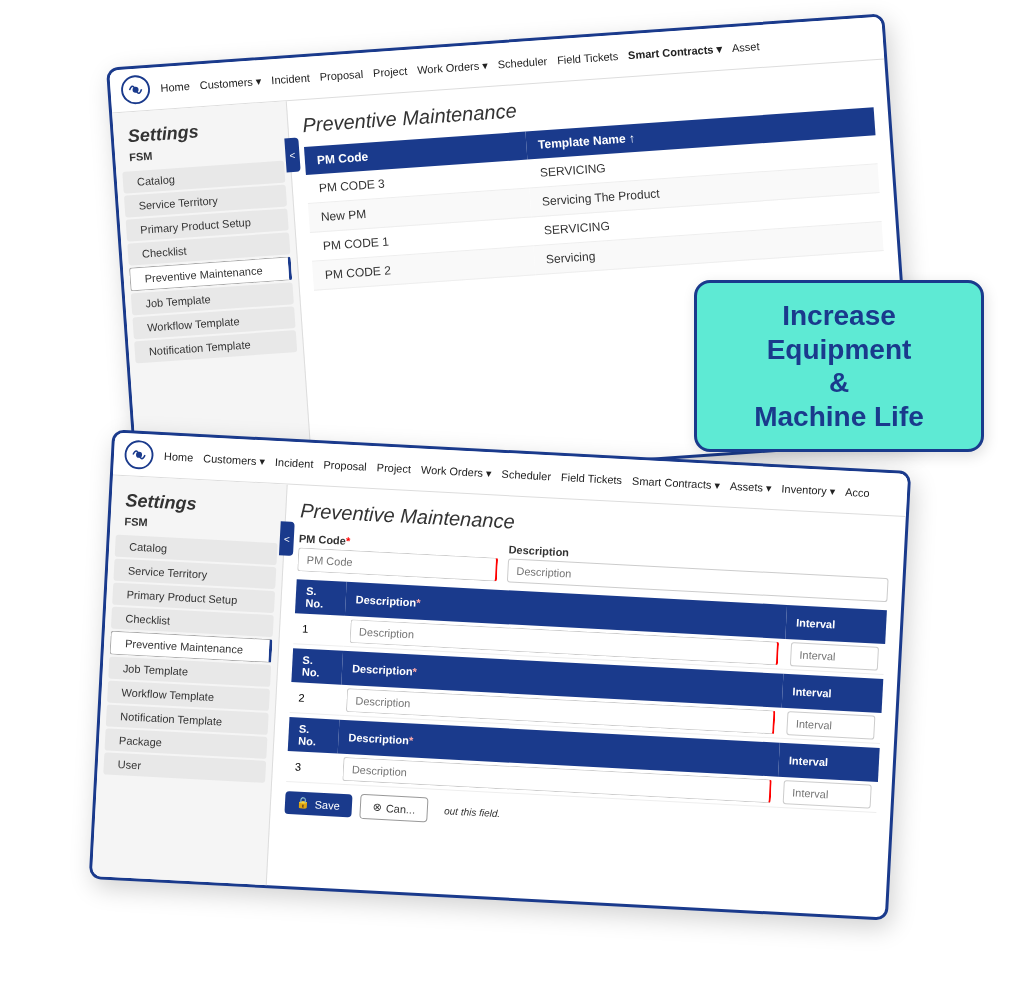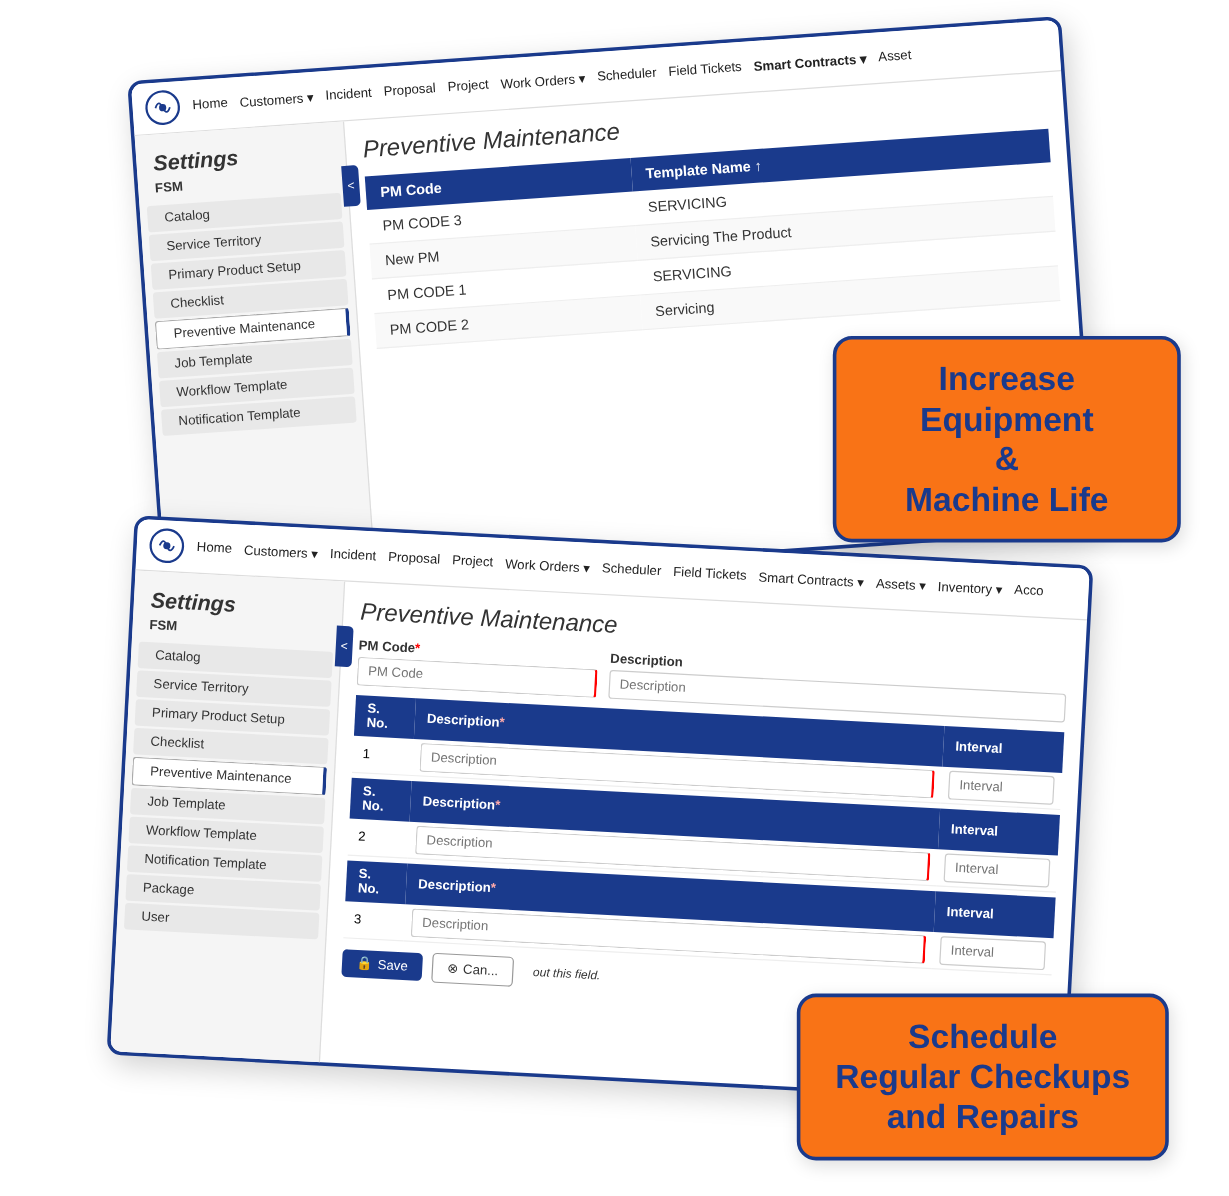--- a/index.html
+++ b/index.html
@@ -170,21 +170,21 @@
     }
     .pm-table tbody td {
       padding: 7px 12px;
       font-size: 12px;
       color: #333;
     }
 
     
     .callout {
       position: absolute;
-      background: #f97316;
+      background: #5eead4;
       border: 3px solid #1a3a8c;
       border-radius: 16px;
       padding: 16px 24px;
       text-align: center;
       box-shadow: 2px 4px 14px rgba(0,0,0,0.13);
     }
     .callout .callout-text {
       font-size: 28px;
       font-weight: 900;
       color: #1a3a8c;
@@ -502,17 +502,14 @@
           <span class="validation-msg">out this field.</span>
         </div>
       </div>
     </div>
   </div>
 
   <div class="callout callout1">
     <div class="callout-text">Increase Equipment<br>&amp;<br>Machine Life</div>
   </div>
 
-  <div class="callout callout2">
-    <div class="callout-text">Schedule<br>Regular Checkups<br>and Repairs</div>
-  </div>
 
 </div>
 
 </body></html>

